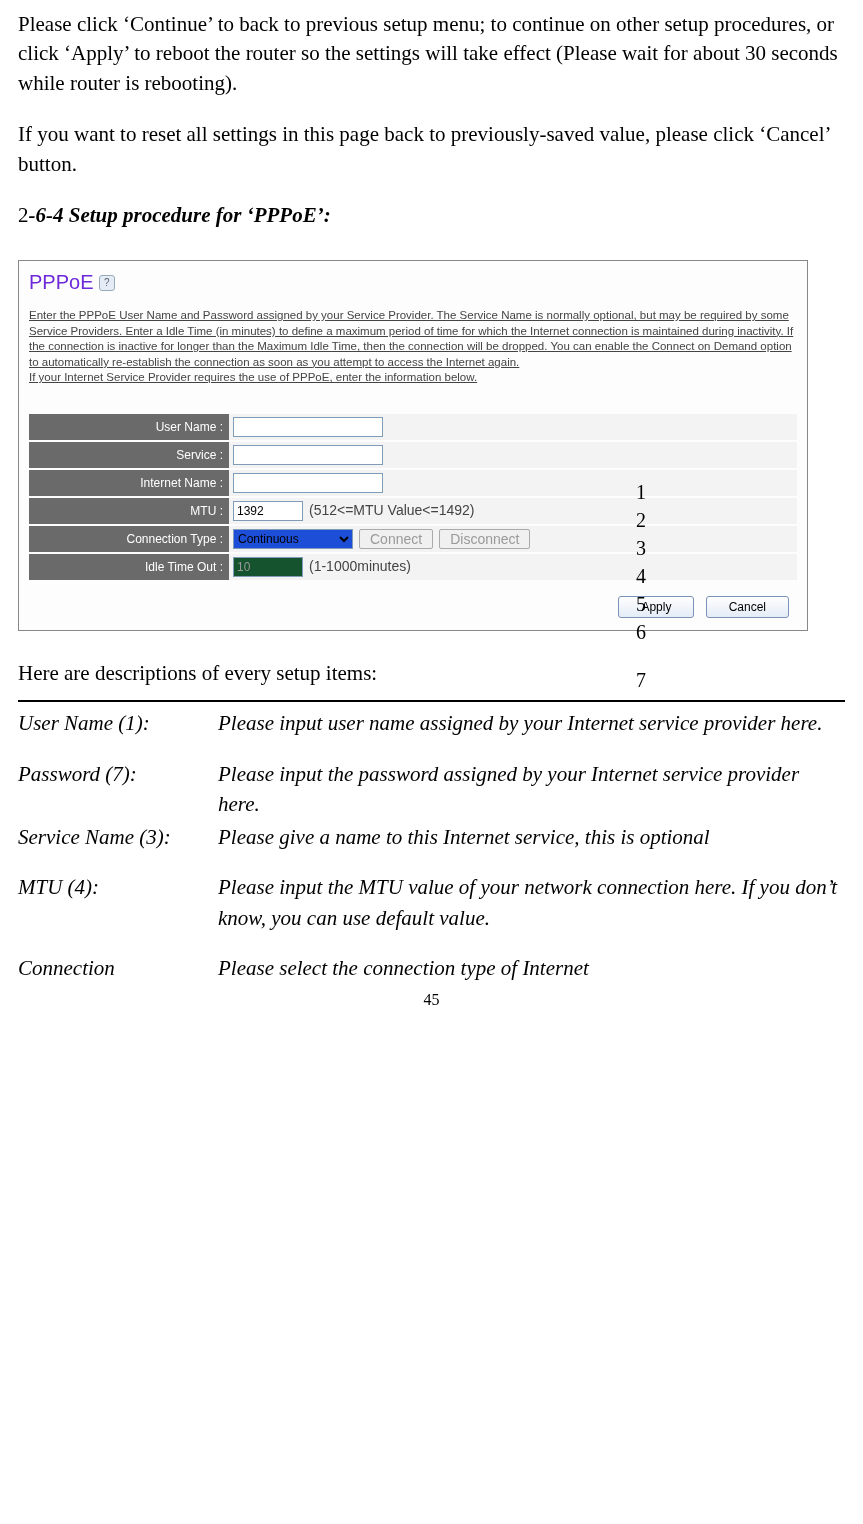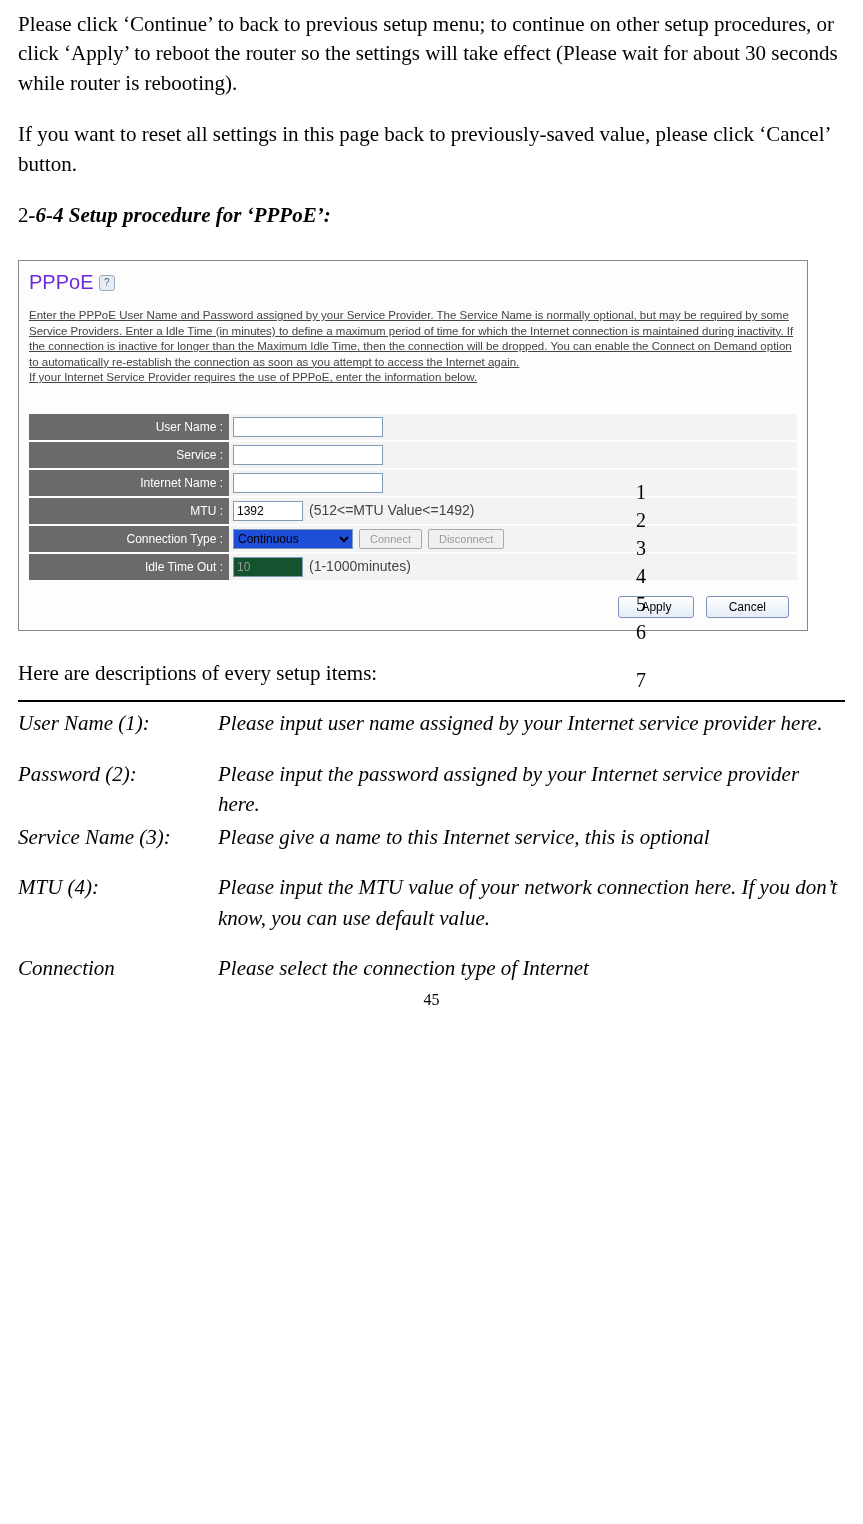--- a/index.html
+++ b/index.html
@@ -100,21 +100,21 @@
     .sel {
       height: 20px;
       border: 1px solid #7f9db9;
       background: #1d4ed8;
       font-size: 12px;
       box-sizing: border-box;
       width: 120px;
     }
     .btn-sm {
       height: 20px;
-      font-size: 11px;
+      font-size: 14px;
       border: 1px solid #aaa;
       background: #f0f0f0;
       color: #999;
       border-radius: 2px;
       padding: 0 10px;
     }
     .hint { font-size: 14px; color: #444; }
     .bottom-btns {
       text-align: right;
       margin-top: 16px;
@@ -240,21 +240,21 @@
 <p class="desc-intro">Here are descriptions of every setup items:</p>
 <hr class="hr">
 
 <table class="desc-table">
   <tbody>
       <tr>
         <td class="term">User Name (1):</td>
         <td>Please input user name assigned by your Internet service provider here.</td>
       </tr>
   <tr class="tight">
-        <td class="term">Password (2):</td>
+        <td class="term">Password (7):</td>
         <td>Please input the password assigned by your Internet service provider here.</td>
       </tr>
   <tr>
         <td class="term">Service Name (3):</td>
         <td>Please give a name to this Internet service, this is optional</td>
       </tr>
   <tr>
         <td class="term">MTU (4):</td>
         <td>Please input the MTU value of your network connection here. If you don’t know, you can use default value.</td>
       </tr>

